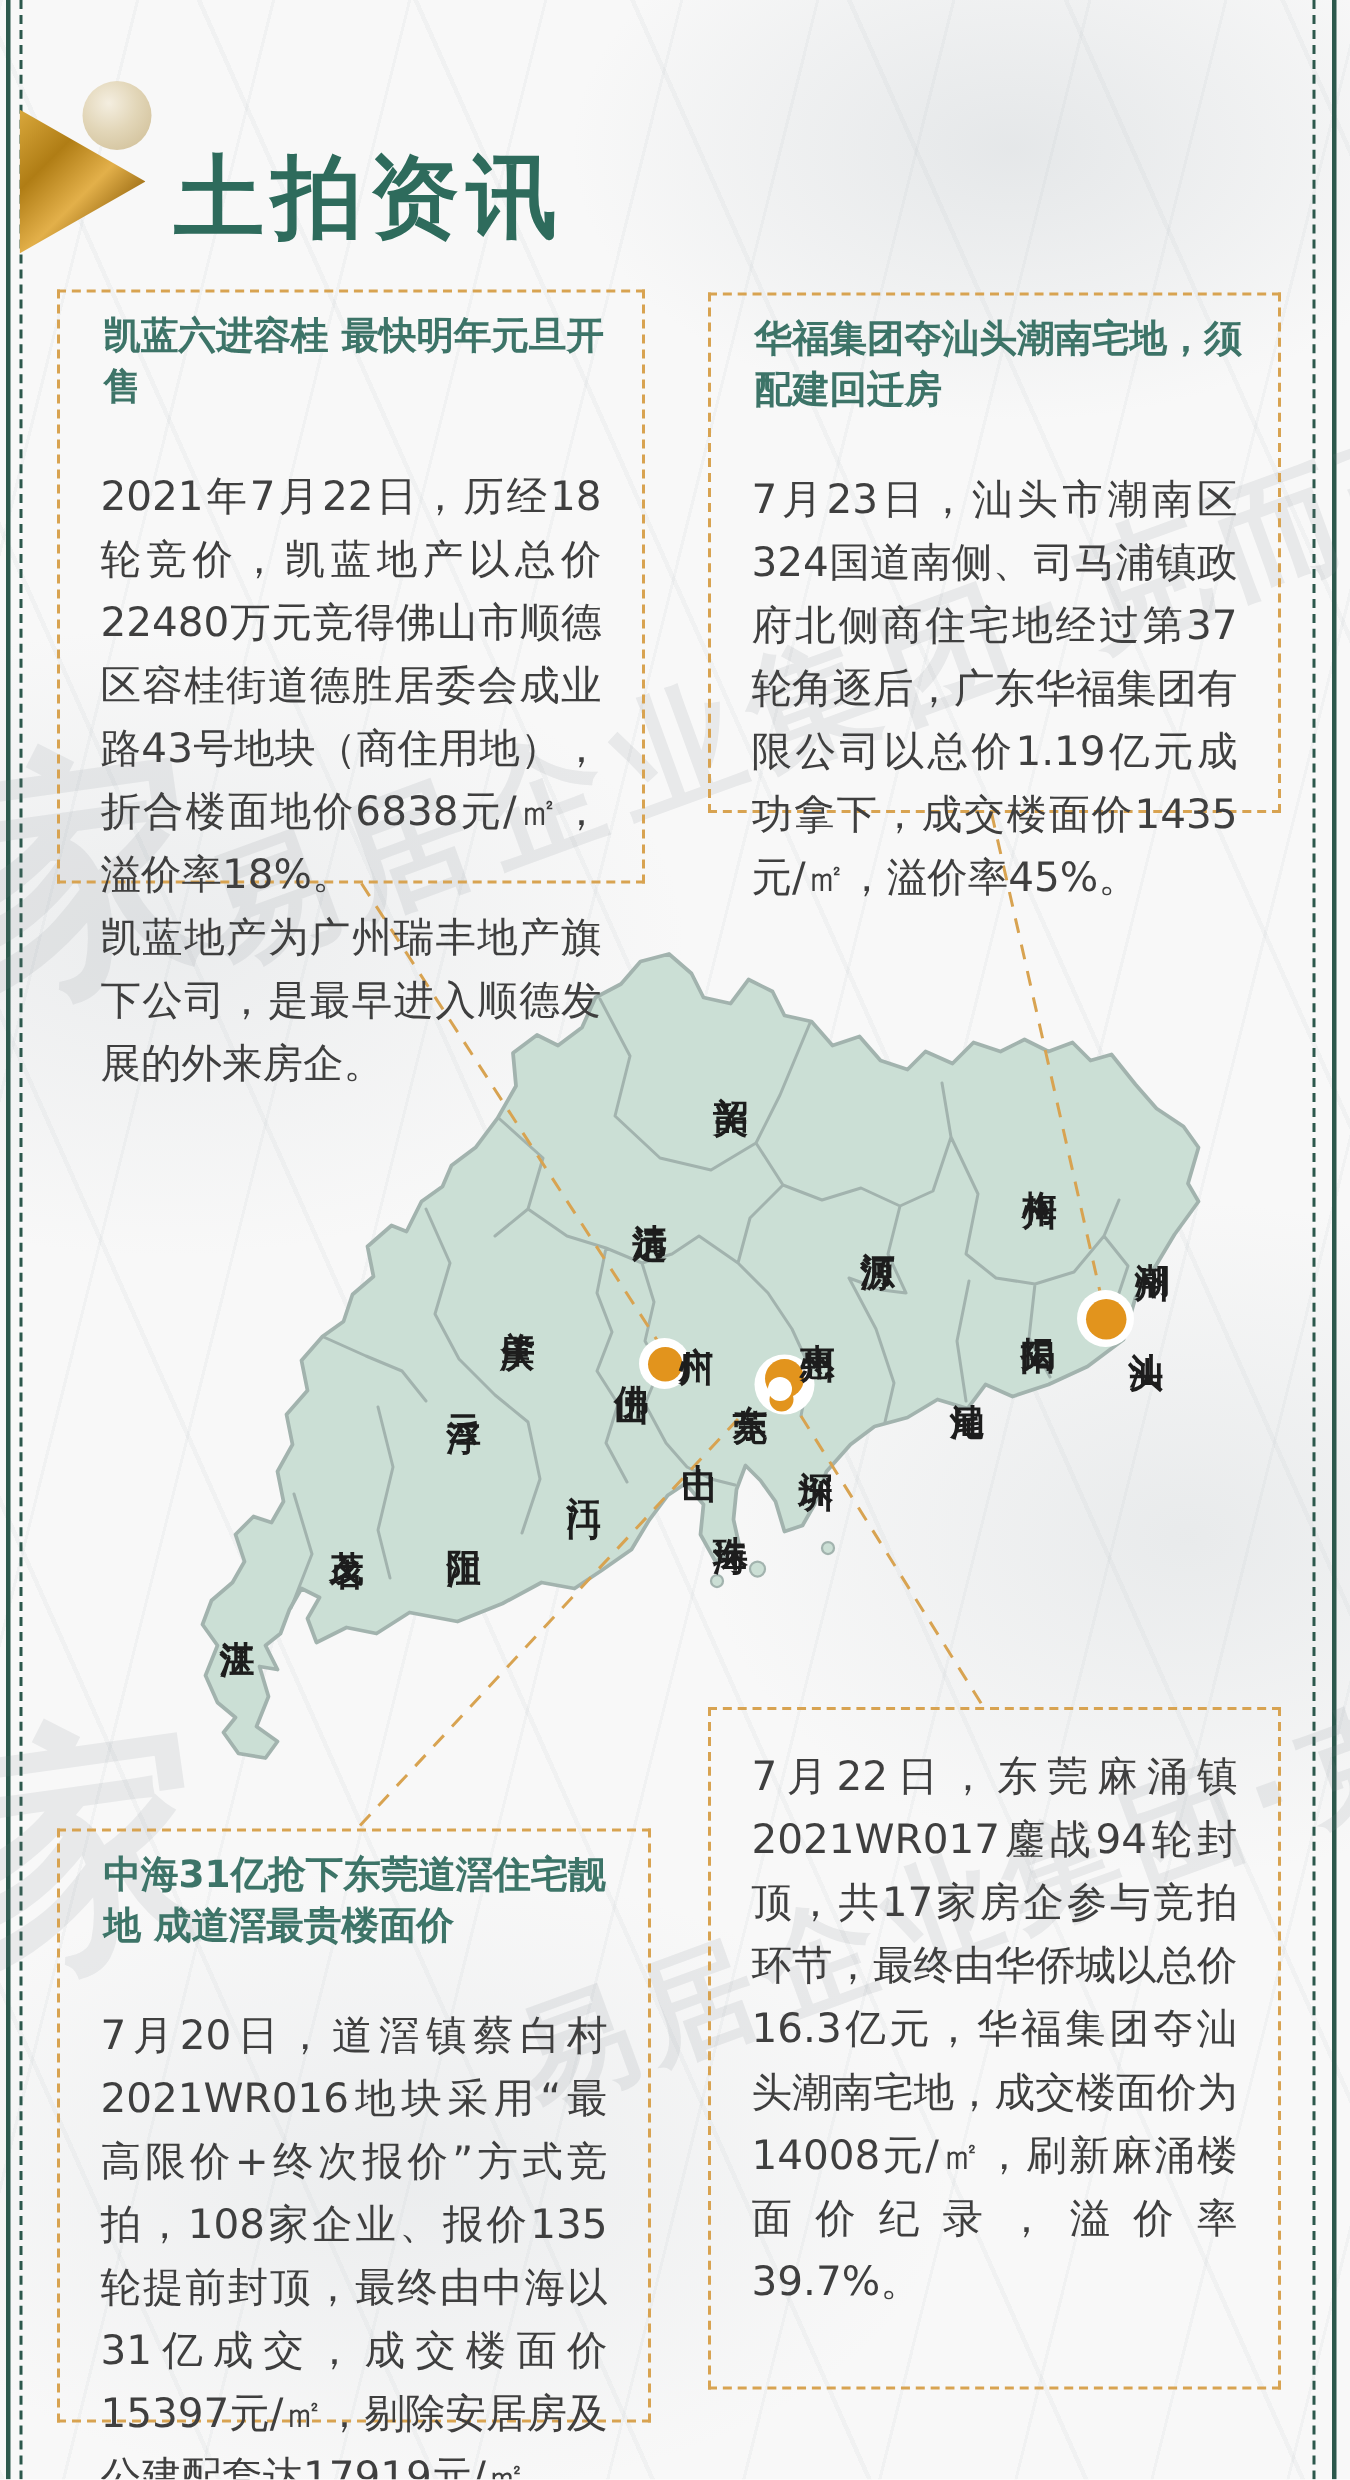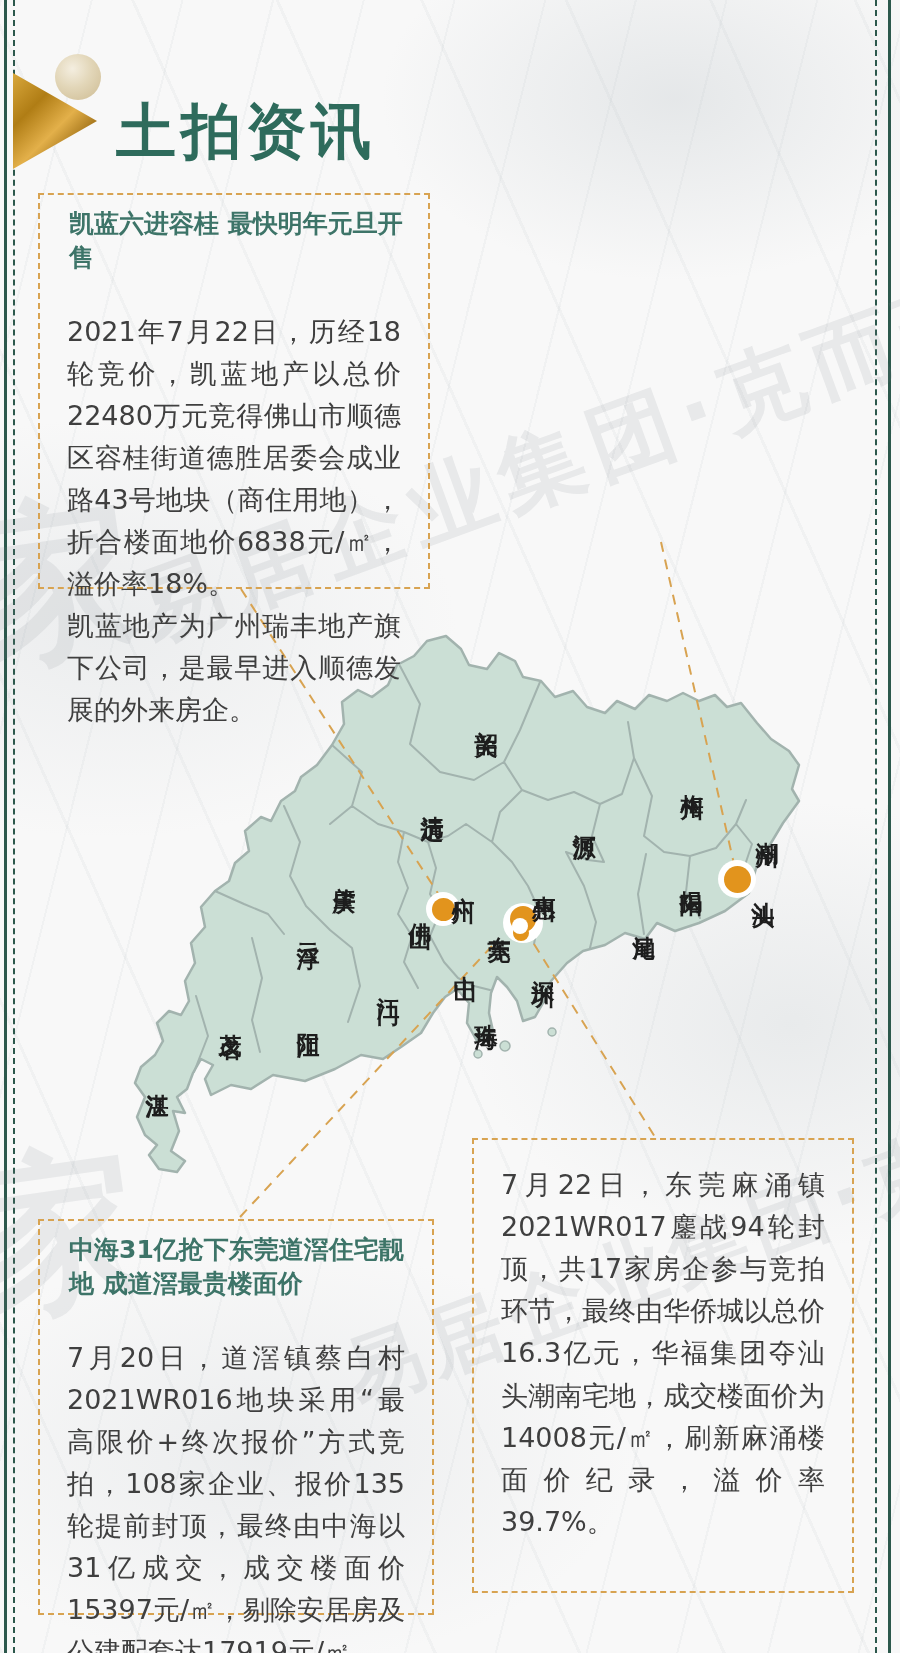--- a/index.html
+++ b/index.html
@@ -173,20 +173,24 @@
       <div class="city-label" style="left: 545px; top: 880px;">惠州</div>
       <div class="city-label" style="left: 500px; top: 921px;">东莞</div>
       <div class="city-label" style="left: 544px; top: 966px;">深圳</div>
     </div>
 
   <div class="card card-1">
     <p class="card-title">凯蓝六进容桂 最快明年元旦开售</p>
     <p class="card-body">2021年7月22日，历经18轮竞价，凯蓝地产以总价22480万元竞得佛山市顺德区容桂街道德胜居委会成业路43号地块（商住用地），折合楼面地价6838元/㎡，溢价率18%。
 凯蓝地产为广州瑞丰地产旗下公司，是最早进入顺德发展的外来房企。</p>
   </div>
+  <div class="card card-2">
+    <p class="card-title">华福集团夺汕头潮南宅地，须配建回迁房</p>
+    <p class="card-body">7月23日，汕头市潮南区324国道南侧、司马浦镇政府北侧商住宅地经过第37轮角逐后，广东华福集团有限公司以总价1.19亿元成功拿下，成交楼面价1435元/㎡，溢价率45%。</p>
+  </div>
   <div class="card card-3">
     <p class="card-title">中海31亿抢下东莞道滘住宅靓地 成道滘最贵楼面价</p>
     <p class="card-body">7月20日，道滘镇蔡白村2021WR016地块采用“最高限价+终次报价”方式竞拍，108家企业、报价135轮提前封顶，最终由中海以31亿成交，成交楼面价15397元/㎡，剔除安居房及公建配套达17919元/㎡。</p>
   </div>
   <div class="card card-4">
     <p class="card-body">7月22日，东莞麻涌镇2021WR017鏖战94轮封顶，共17家房企参与竞拍环节，最终由华侨城以总价16.3亿元，华福集团夺汕头潮南宅地，成交楼面价为14008元/㎡，刷新麻涌楼面价纪录，溢价率39.7%。</p>
   </div>
 
 </div>
 

